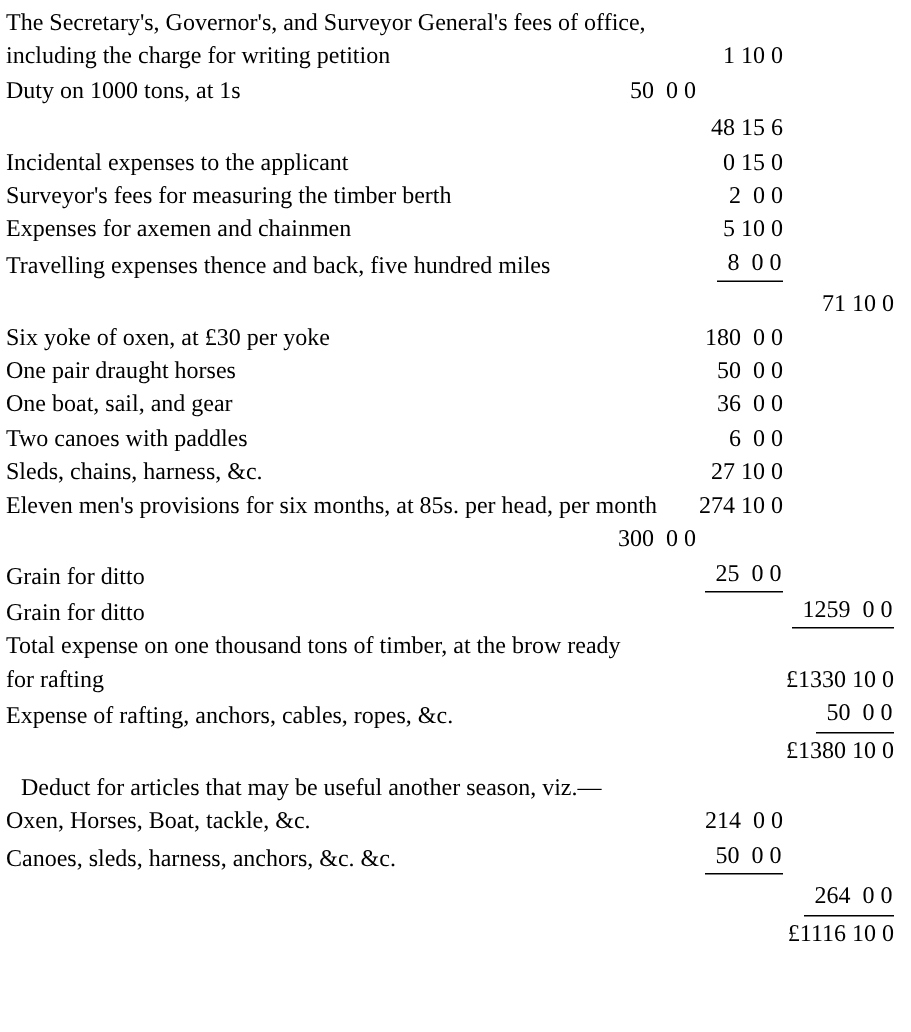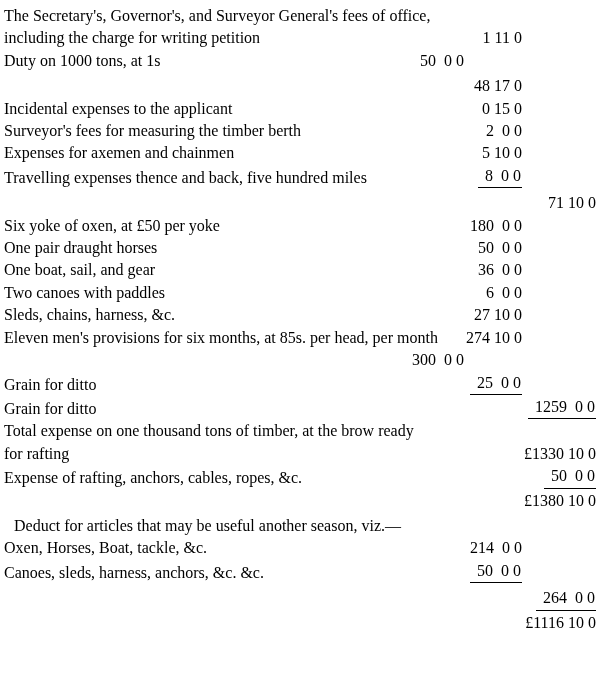--- a/index.html
+++ b/index.html
@@ -41,33 +41,33 @@
 </style>
 </head>
 <body>
 
 <div class="page">
   <div>
       <div class="ledger-row">
         <div class="desc">The Secretary's, Governor's, and Surveyor General's fees of office,
 including the charge for writing petition</div>
         <div class="amt"></div>
-        <div class="amt">1 11 0</div>
+        <div class="amt">1 10 0</div>
         <div class="amt"></div>
       </div>
       <div class="ledger-row">
         <div class="desc">Duty on 1000 tons, at 1s</div>
         <div class="amt">50  0 0</div>
         <div class="amt"></div>
         <div class="amt"></div>
       </div>
       <div class="ledger-row gap">
         <div class="desc"></div>
         <div class="amt"></div>
-        <div class="amt">48 17 0</div>
+        <div class="amt">48 15 6</div>
         <div class="amt"></div>
       </div>
       <div class="ledger-row">
         <div class="desc">Incidental expenses to the applicant</div>
         <div class="amt"></div>
         <div class="amt">0 15 0</div>
         <div class="amt"></div>
       </div>
       <div class="ledger-row">
         <div class="desc">Surveyor's fees for measuring the timber berth</div>
@@ -87,21 +87,21 @@
         <div class="amt"><span class="rule">8  0 0</span></div>
         <div class="amt"></div>
       </div>
       <div class="ledger-row gap">
         <div class="desc"></div>
         <div class="amt"></div>
         <div class="amt"></div>
         <div class="amt">71 10 0</div>
       </div>
       <div class="ledger-row">
-        <div class="desc">Six yoke of oxen, at £50 per yoke</div>
+        <div class="desc">Six yoke of oxen, at £30 per yoke</div>
         <div class="amt"></div>
         <div class="amt">180  0 0</div>
         <div class="amt"></div>
       </div>
       <div class="ledger-row">
         <div class="desc">One pair draught horses</div>
         <div class="amt"></div>
         <div class="amt">50  0 0</div>
         <div class="amt"></div>
       </div>

